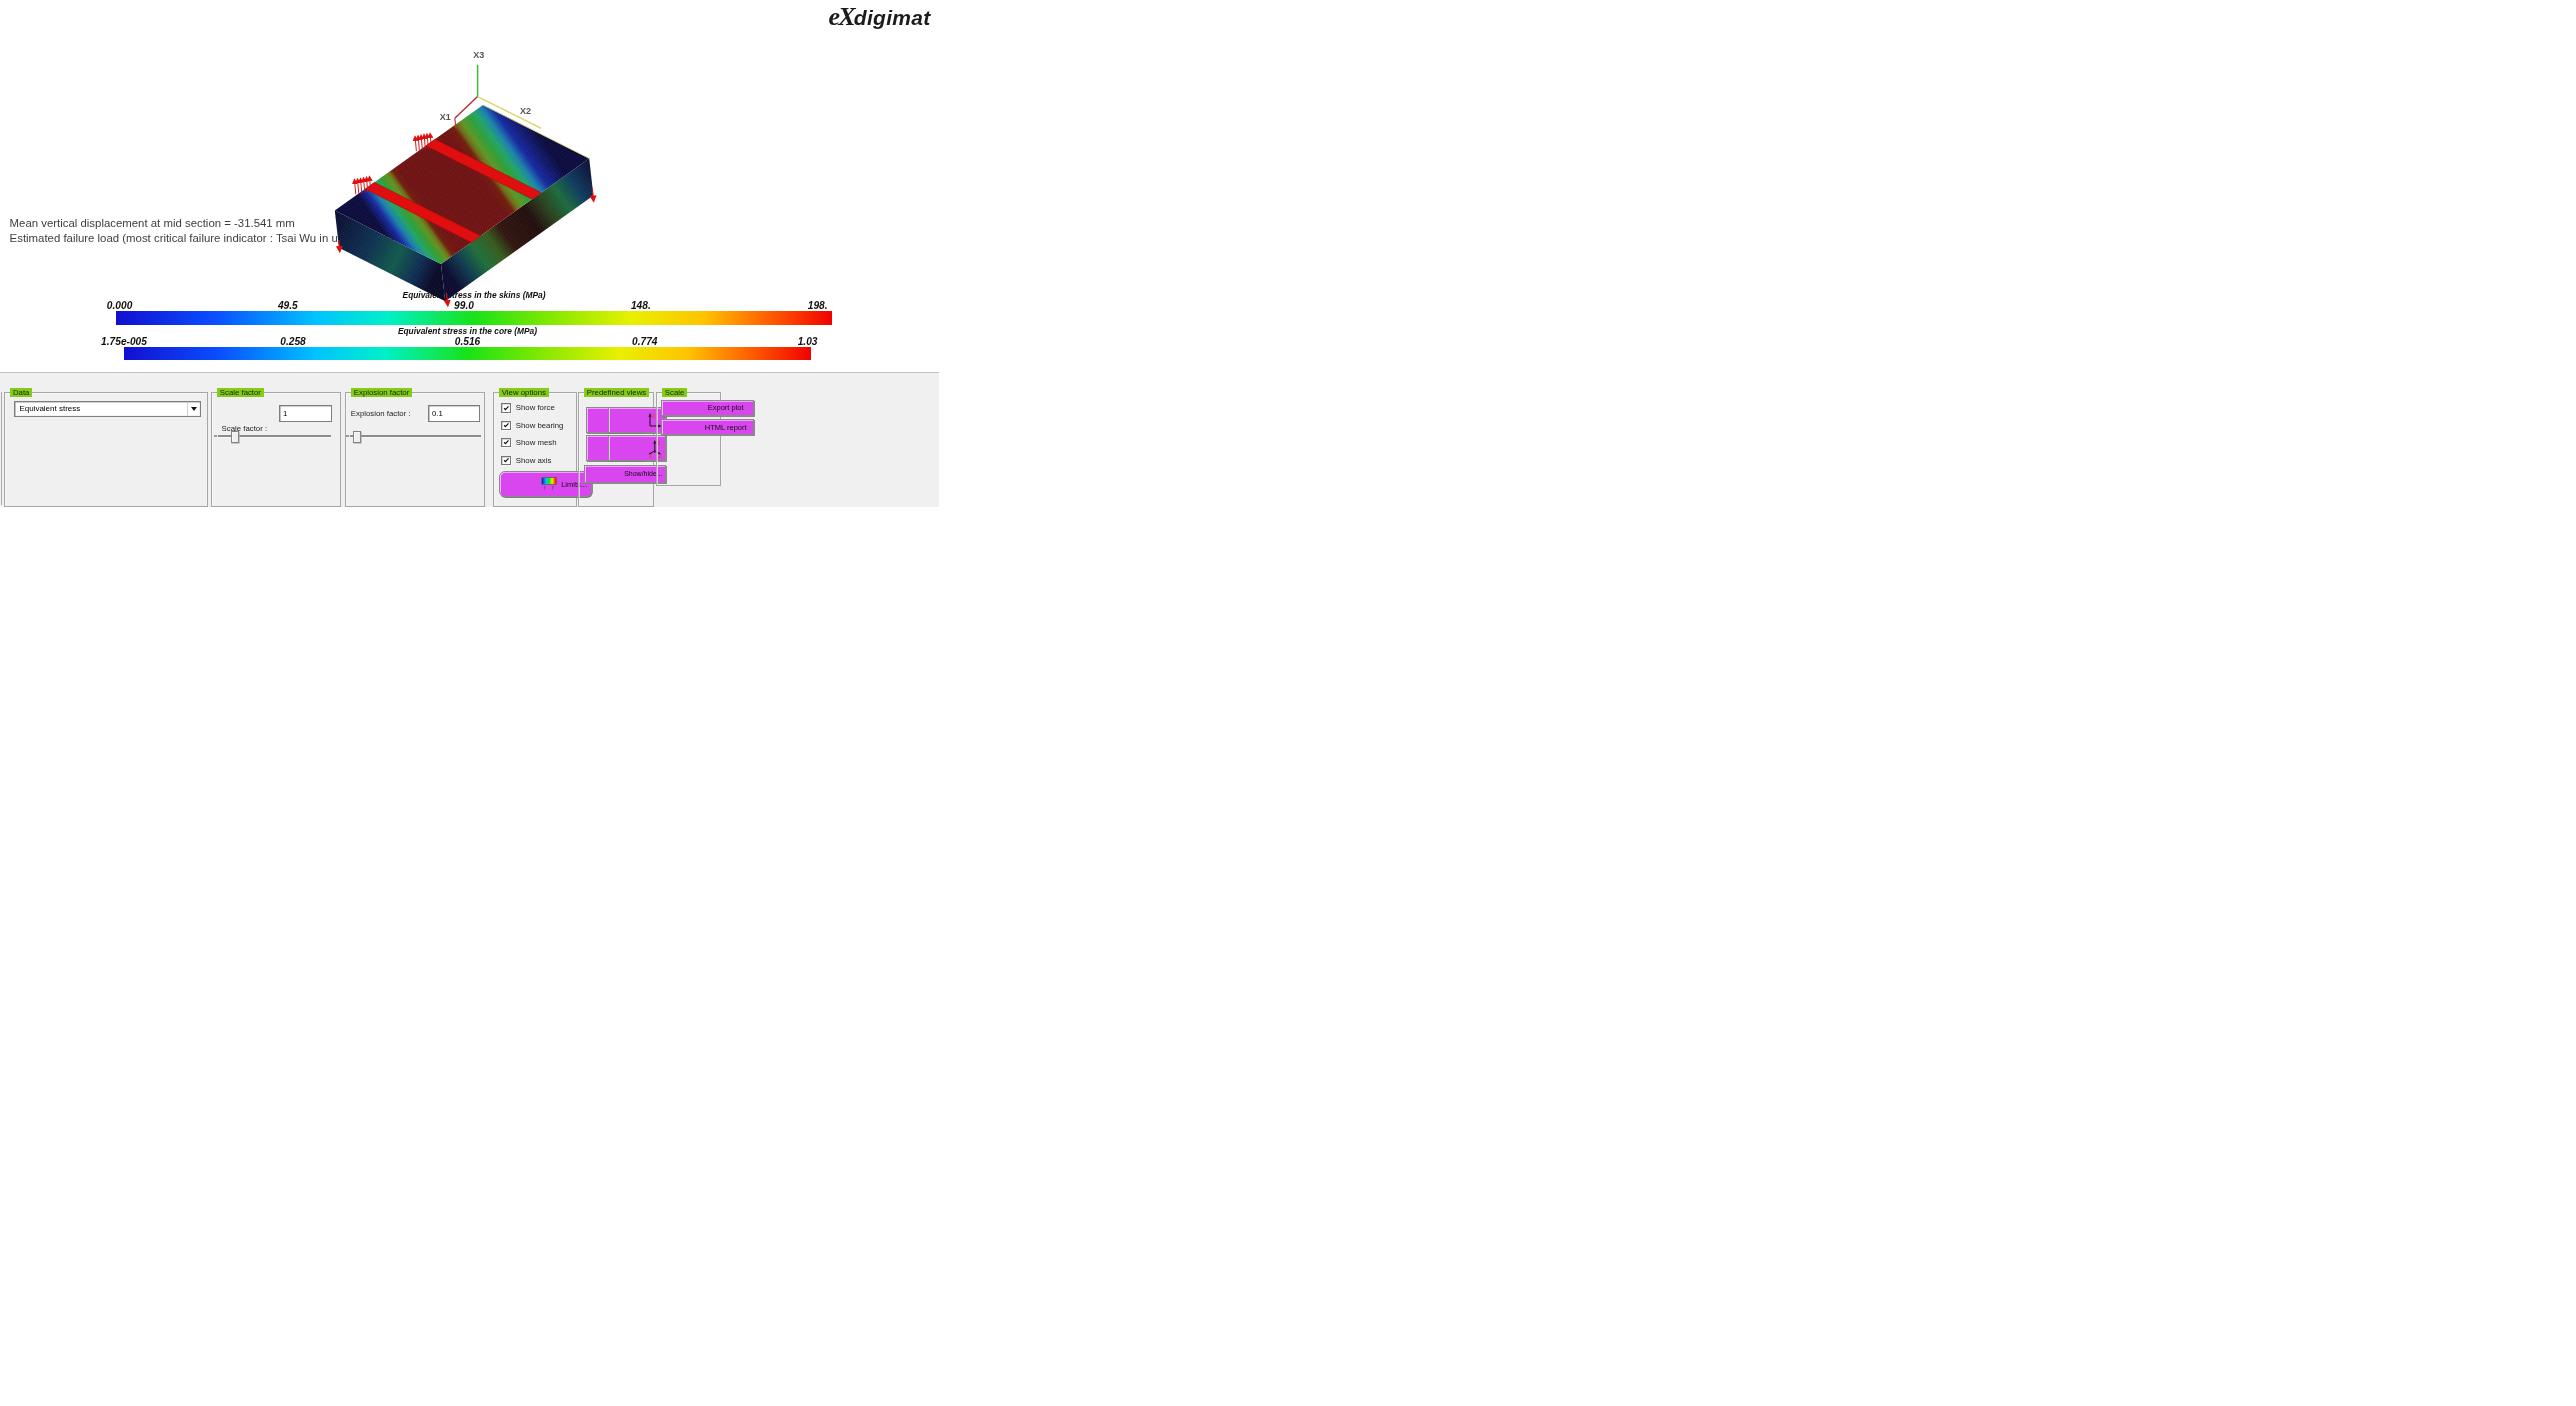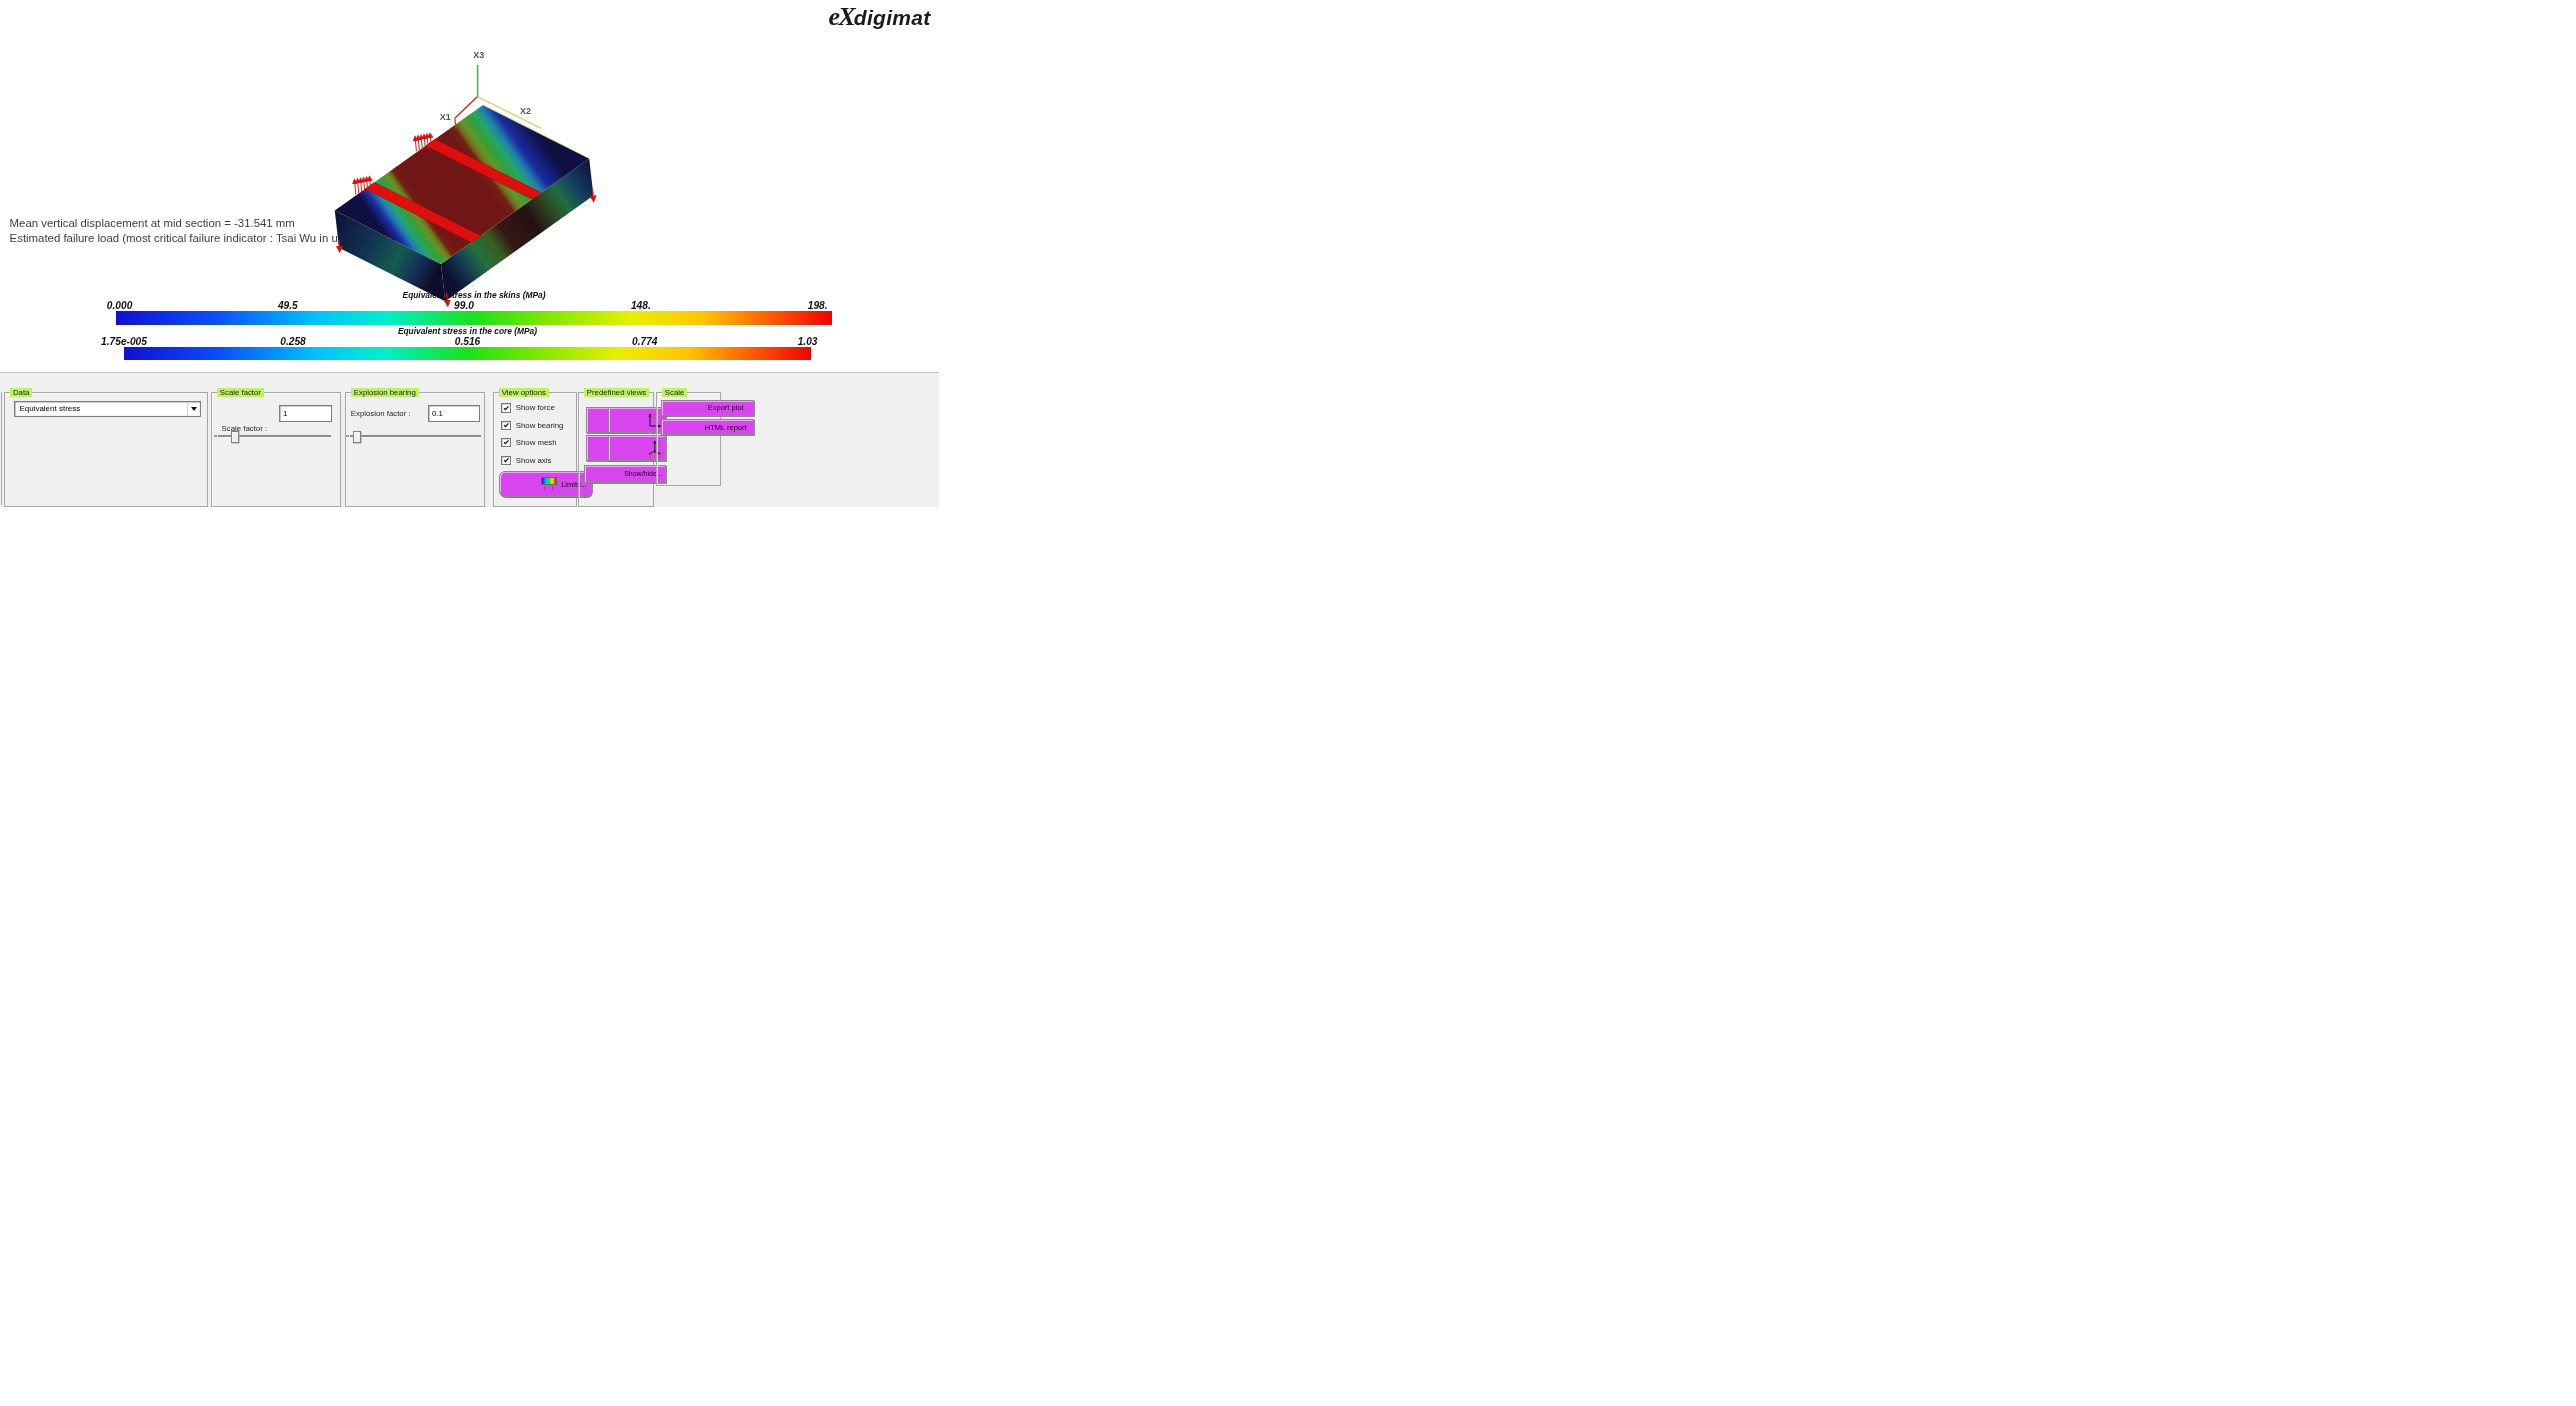--- a/index.html
+++ b/index.html
@@ -23,21 +23,21 @@
     background:linear-gradient(90deg,#120fd0 0%,#0a4fff 14%,#00c3ff 28%,#00f0c8 38%,#18e218 50%,#7ce800 60%,#e8f000 72%,#ffc400 82%,#ff6000 91%,#f20000 100%);}
 
   
   .vp{position:absolute;left:0;top:0;width:939px;height:372px;pointer-events:none;}
   .axlab{font-size:15px;font-weight:600;fill:#555;}
 
   
   .panel{position:absolute;left:0;top:372px;width:939px;height:134px;background:#f0f0f0;border-top:0.6px solid #c2c2c2;}
   .leftline{position:absolute;left:1.2px;top:19px;height:113px;width:0.6px;background:#a9a9a9;}
   .groupbox{position:absolute;border:0.6px solid #a6a6a6;box-shadow:inset 0.6px 0.6px 0 #fbfbfb;}
-  .glabel{position:absolute;top:-5.4px;left:4.8px;background:#bef264;padding:0 3px;font-size:7.8px;color:#1c1c1c;white-space:nowrap;}
+  .glabel{position:absolute;top:-5.4px;left:4.8px;background:#84cc16;padding:0 3px;font-size:7.8px;color:#1c1c1c;white-space:nowrap;}
 
   .combo{position:absolute;background:#fff;border:0.6px solid #7e7e7e;box-shadow:inset 0.6px 0.6px 0 #9c9c9c, inset -0.6px -0.6px 0 #e8e8e8;display:flex;align-items:center;}
   .combo .ctext{flex:1;padding-left:4.2px;font-size:8px;color:#000;}
   .combo .carrow{width:12px;height:100%;display:flex;align-items:center;justify-content:center;border-left:0.6px solid #cfcfcf;}
   .tri{width:0;height:0;border-left:3px solid transparent;border-right:3px solid transparent;border-top:4.2px solid #111;}
 
   .flabel{position:absolute;font-size:7.8px;color:#1c1c1c;white-space:nowrap;}
   .win-input{position:absolute;background:#fff;border:0.6px solid #7e7e7e;box-shadow:inset 0.6px 0.6px 0 #9c9c9c;font-family:"Liberation Sans",sans-serif;font-size:7.8px;color:#000;padding:0 0 0 3px;outline:none;}
 
   .slider{position:absolute;height:12px;}
@@ -205,21 +205,21 @@
       <span class="flabel" style="left:9.6px;top:31px;">Scale factor :</span>
       <input class="win-input" style="left: 67px; top: 12px; width: 48px; height: 15px;" value="1">
       <div class="slider" style="left:6px;top:37px;width:113px;">
         <span class="snub"></span>
         <div class="strack"></div>
         <div class="sthumb" style="left:12.6px;"></div>
       </div>
     </div>
 
     <div class="groupbox" style="left:345px;top:19px;width:138px;height:113px;">
-      <span class="glabel">Explosion bearing</span>
+      <span class="glabel">Explosion factor</span>
       <span class="flabel" style="left:4.8px;top:15.6px;">Explosion factor :</span>
       <input class="win-input" style="left: 82px; top: 12px; width: 47px; height: 15px;" value="0.1">
       <div class="slider" style="left:3.6px;top:37px;width:131px;">
         <span class="snub"></span>
         <div class="strack"></div>
         <div class="sthumb" style="left:3.6px;"></div>
       </div>
     </div>
 
     <div class="groupbox" style="left:493px;top:19px;width:82px;height:113px;">

